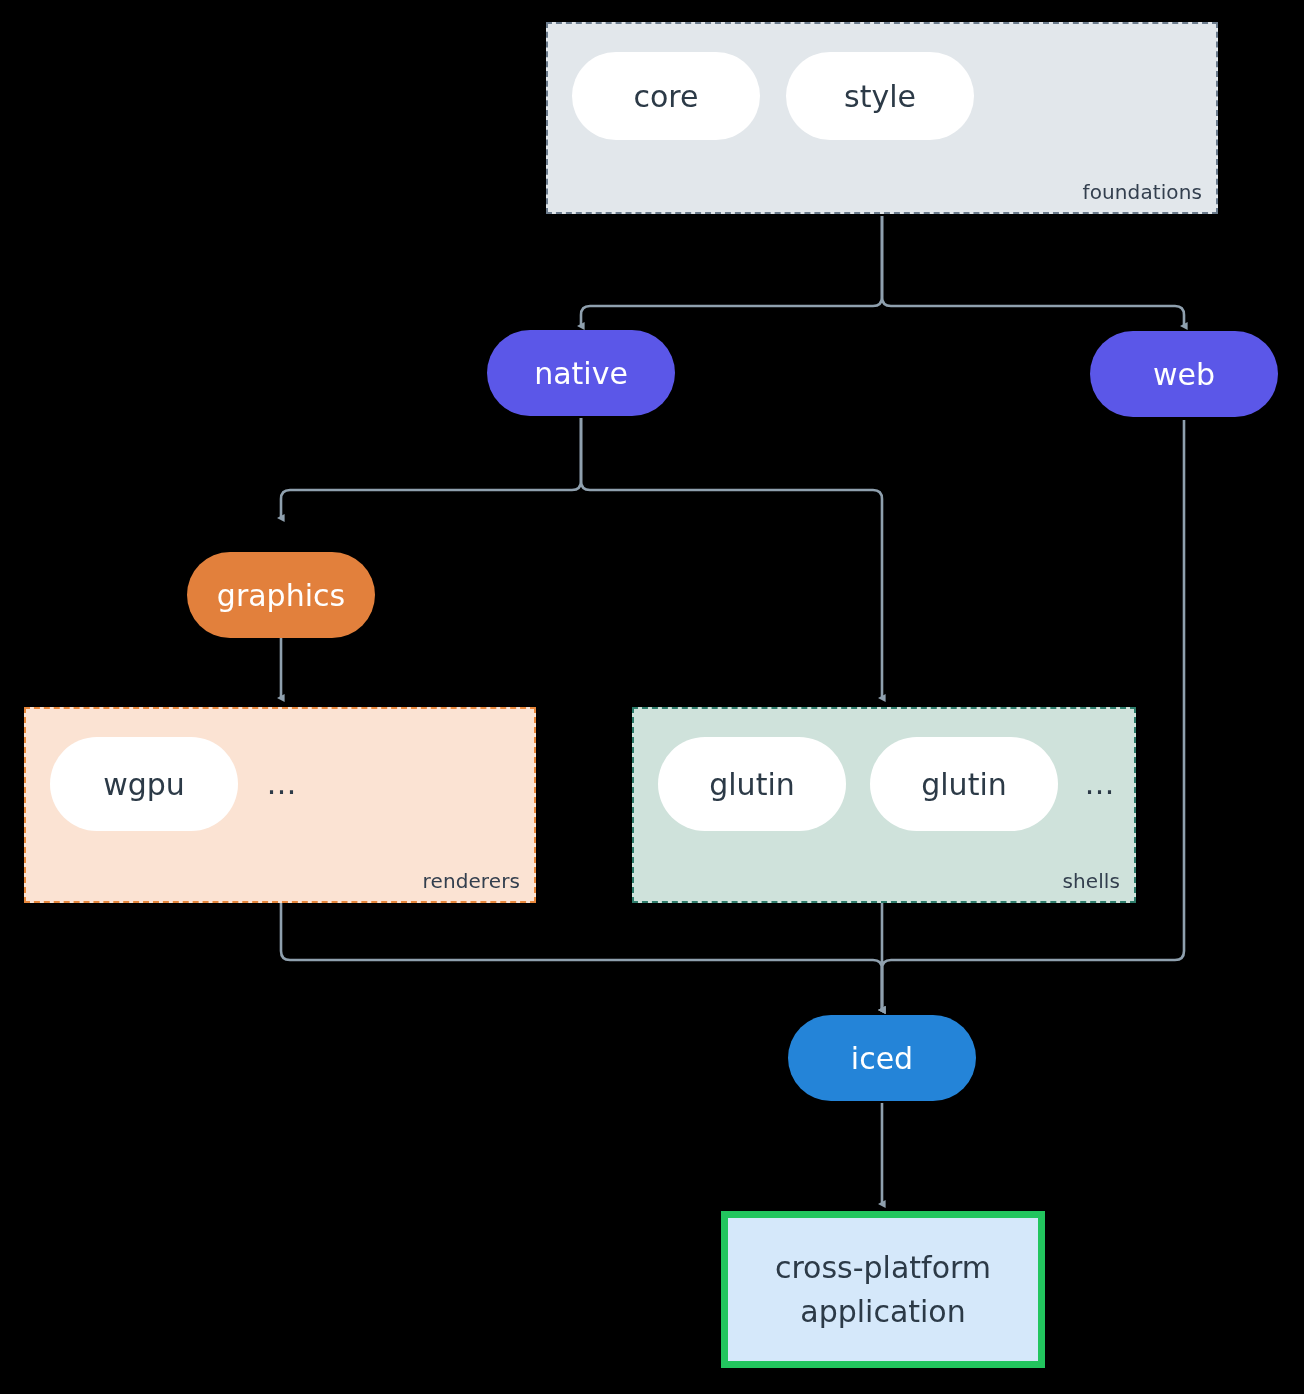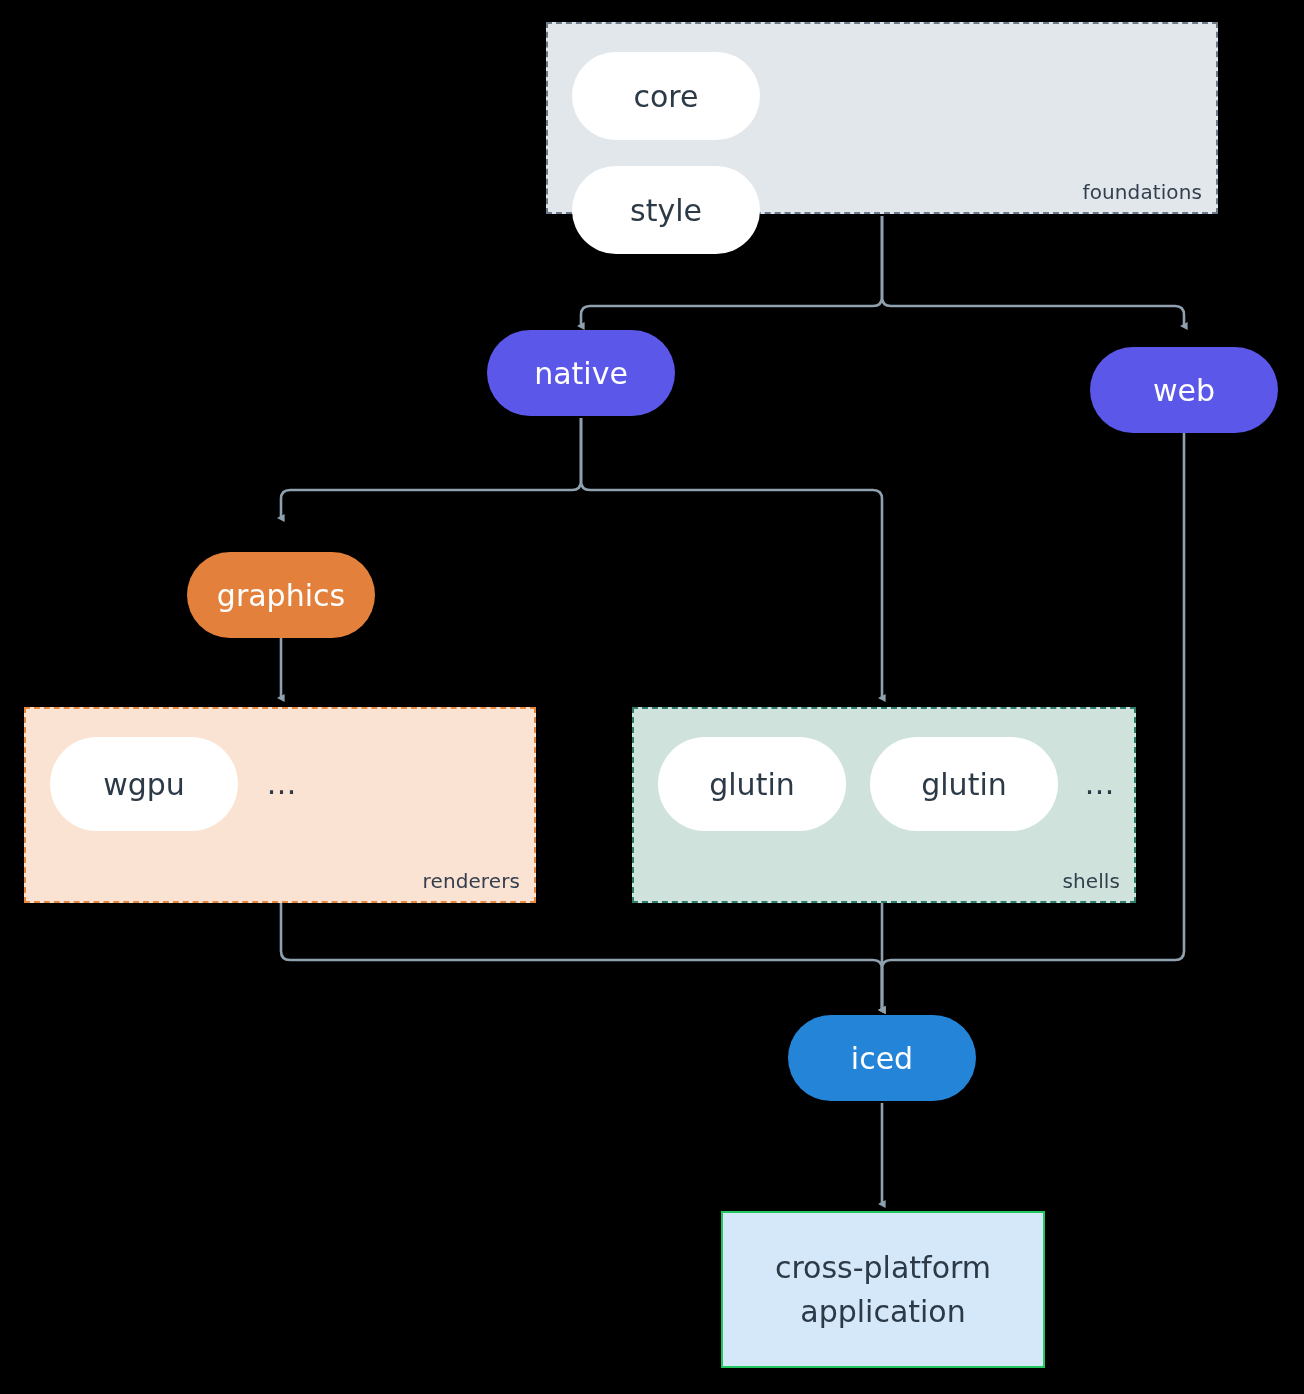--- a/index.html
+++ b/index.html
@@ -117,36 +117,36 @@
 
       <path d="M882,903 L882,1010" marker-end="url(#arrow)"></path>
 
       <path d="M1184,420 L1184,951 Q1184,960 1175,960 L891,960 Q882,960 882,969 L882,1010" marker-end="url(#arrow)"></path>
 
       <path d="M882,1103 L882,1204" marker-end="url(#arrow)"></path>
     </g>
   </svg>
 
   <div class="group" style="left:546px; top:22px; width:672px; height:192px; background:#E2E7EB; border-color:#6B7B8C;">
-    <div class="group-items" style="left:24px; top:28px; gap:26px;flex-direction:column;">
+    <div class="group-items" style="left:24px; top:28px; gap:26px;">
       <div class="pill" style="width:188px; height:88px;">
         <span>core</span>
       </div>
       <div class="pill" style="width:188px; height:88px;align-items:center;">
         <span>style</span>
       </div>
     </div>
     <div class="group-label">foundations</div>
   </div>
 
   <div class="node" style="left:487px; top:330px; width:188px; height:86px; background:#5B57E8;">
     <span>native</span>
   </div>
 
-  <div class="node" style="left:1090px; top:331px; width:188px; height:86px; background:#5B57E8;margin-top:16px;">
+  <div class="node" style="left:1090px; top:331px; width:188px; height:86px; background:#5B57E8;">
     <span>web</span>
   </div>
 
   <div class="node" style="left:187px; top:522px; width:188px; height:86px; background:#E2803C;margin-top:30px;">
     <span>graphics</span>
   </div>
 
   <div class="group" style="left:24px; top:707px; width:512px; height:196px; background:#FBE3D3; border-color:#E8883C;">
     <div class="group-items" style="left:24px; top:28px; gap:24px;">
       <div class="pill" style="width:188px; height:94px;">
@@ -171,18 +171,18 @@
         <span>…</span>
       </div>
     </div>
     <div class="group-label">shells</div>
   </div>
 
   <div class="node" style="left:788px; top:1015px; width:188px; height:86px; background:#2484D8;">
     <span>iced</span>
   </div>
 
-  <div class="rect-node" style="left:721px; top:1211px; width:324px; height:157px; background:#D5E8FA; border:2px solid #22c55e; color:#2C3A47;">
+  <div class="rect-node" style="left:721px; top:1211px; width:324px; height:157px; background:#D5E8FA; border:7px solid #22c55e; color:#2C3A47;">
     <span>cross-platform</span>
     <span>application</span>
   </div>
 
 </div>
 
 </body></html>

